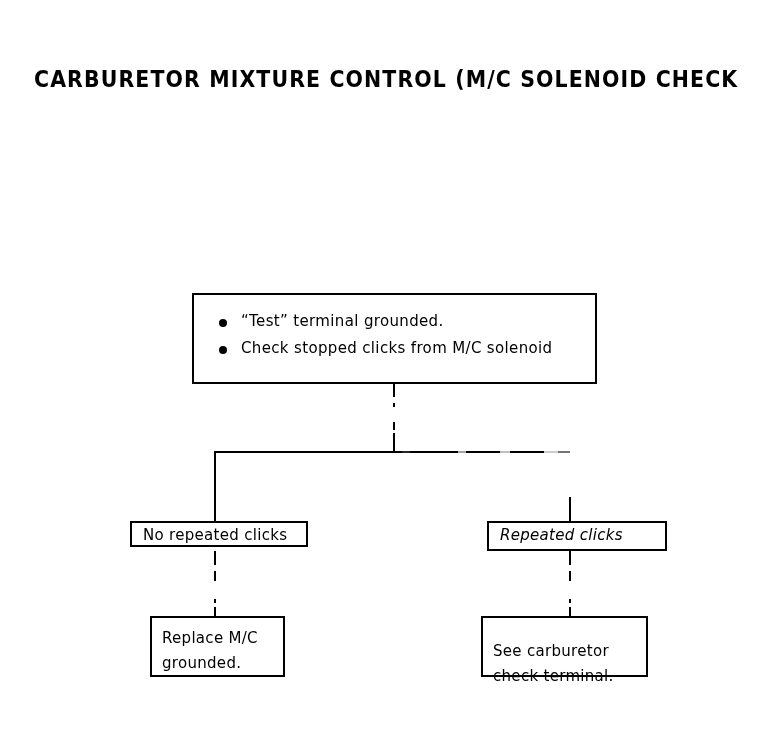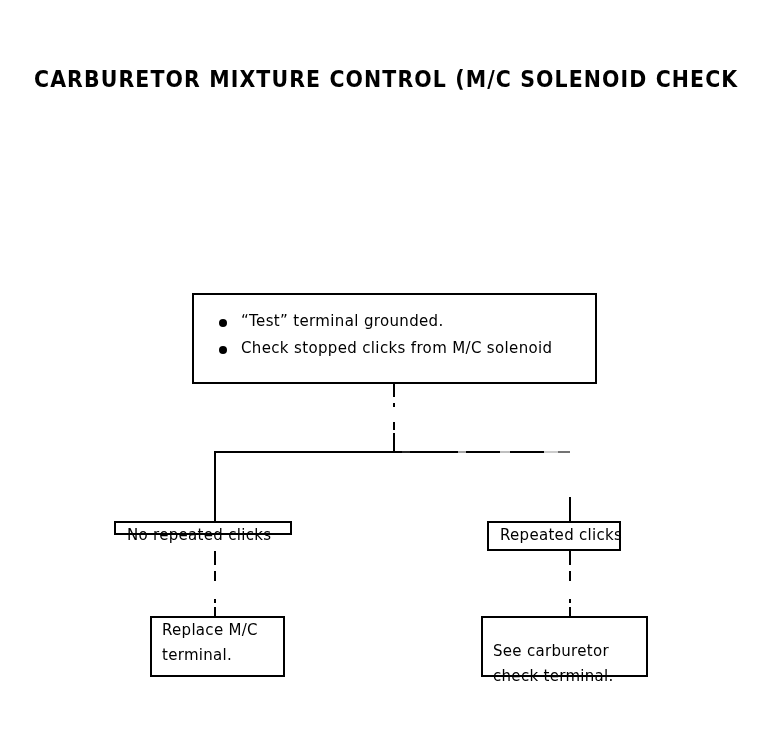--- a/index.html
+++ b/index.html
@@ -76,48 +76,49 @@
   }
   .bullet-text {
     font-size: 15px;
     letter-spacing: 0.35px;
     white-space: nowrap;
     font-family: "DejaVu Sans", sans-serif;
   }
 
   
   #no-clicks-box {
-    left: 114px;
+    left: 130px;
     top: 521px;
     width: 178px;
-    height: 14px;
+    height: 26px;
   }
   #repeated-clicks-box {
     left: 487px;
     top: 521px;
-    width: 134px;
+    width: 180px;
     height: 30px;
+    font-style: italic;
   }
   .single-line-label {
     position: absolute;
     left: 11px;
     top: 3px;
     font-size: 15px;
     letter-spacing: 0.3px;
     white-space: nowrap;
     font-family: "DejaVu Sans", sans-serif;
   }
 
   
   #replace-solenoid-box {
     left: 150px;
     top: 616px;
     width: 135px;
     height: 61px;
-    padding: 0 0 0 10px;
+    padding: 8px 0 0 10px;
   }
   #carburetor-procedure-box {
     left: 481px;
     top: 616px;
     width: 167px;
     height: 61px;
     padding: 21px 0 0 10px;
   }
   .action-line {
     font-size: 15px;
@@ -212,21 +213,21 @@
   <div class="node" id="repeated-clicks-box">
     <span class="single-line-label">Repeated clicks</span>
   </div>
 
   <div class="conn v-line-dashed" style="left:214px; top:551px; height:65px;"></div>
 
   <div class="conn v-line-dashed" style="left:569px; top:551px; height:65px;"></div>
 
   <div class="node" id="replace-solenoid-box">
     <div class="action-line">Replace M/C</div>
-    <div class="action-line">terminal.</div>
+    <div class="action-line">grounded.</div>
   </div>
 
   <div class="node" id="carburetor-procedure-box">
     <div class="action-line">See carburetor</div>
     <div class="action-line">check terminal.</div>
   </div>
 
 </div>
 
 </body></html>

